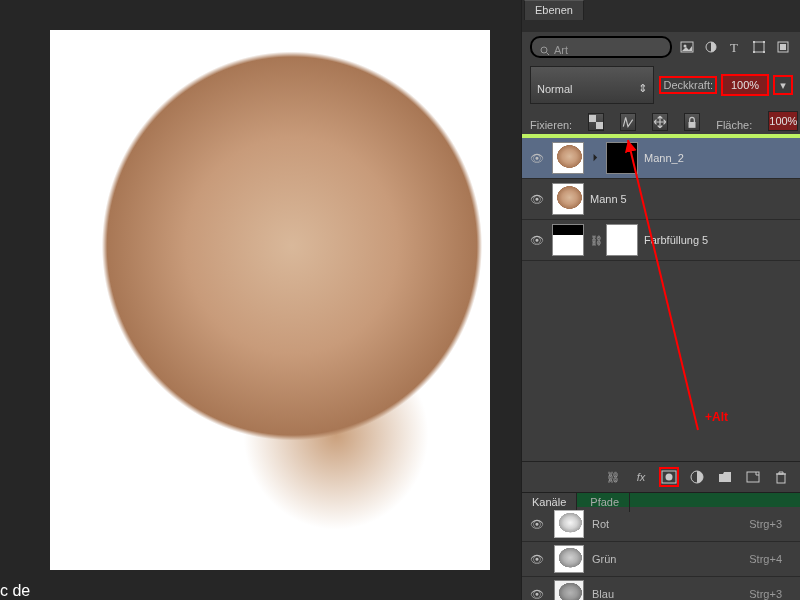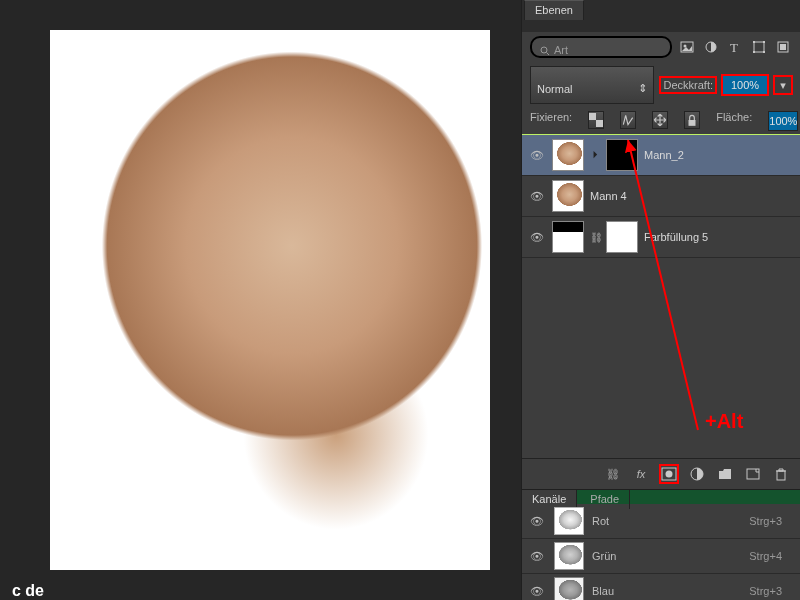--- a/index.html
+++ b/index.html
@@ -7,24 +7,24 @@
 .portrait{width:100%;height:100%;background:radial-gradient(ellipse 60% 50% at 55% 40%, #d9b89a 0%, #c89b7a 40%, #a87755 70%, transparent 72%), radial-gradient(ellipse 30% 25% at 65% 75%, #caa07c 0%, transparent 70%), linear-gradient(180deg,#fff 0%,#fff 100%)}
 .panel{position:absolute;right:0;top:0;width:278px;height:600px;background:#3d3d3d;border-left:1px solid #1f1f1f}
 .tab{display:inline-block;background:#3d3d3d;border-top:1px solid #555;border-left:1px solid #222;border-right:1px solid #222;padding:3px 10px 4px;font-size:11px;color:#d9d9d9;margin-left:2px}
 .tabrow{background:#2c2c2c;height:32px}
 .row{display:flex;align-items:center;padding:4px 8px;gap:6px}
 .search{flex:1;height:18px;background:#4a4a4a;border:2px solid #000000;border-radius:10px;padding:0 8px;display:flex;align-items:flex-end;color:#999}
 .search svg{margin-right:4px}
 .iconbtn{width:18px;height:18px;display:flex;align-items:center;justify-content:center;color:#c8c8c8;cursor:pointer}
 .select{flex:1;height:20px;background:linear-gradient(#555,#3b3b3b);border:1px solid #232323;display:flex;align-items:flex-end;padding:8px 6px;justify-content:space-between;color:#d9d9d9}
 .lbl{color:#b9b9b9}
-.val{width:44px;height:18px;background:#0369a1;border:1px solid #232323;text-align:center;line-height:18px;color:#e0e0e0}
+.val{width:44px;height:18px;background:#7f1d1d;border:1px solid #232323;text-align:center;line-height:18px;color:#e0e0e0}
 .red{outline:2px solid #ff0000;outline-offset:-1px}
 .small{width:14px;height:14px}
-.lockrow{display:flex;align-items:flex-start;padding:3px 8px;gap:16px;border-bottom:1px solid #bef264}
+.lockrow{display:flex;align-items:flex-end;padding:3px 8px;gap:16px;border-bottom:4px solid #bef264}
 .lockbtn{width:18px;height:16px;background:linear-gradient(#555,#3b3b3b);border:1px solid #232323;display:flex;align-items:center;justify-content:center}
 .layers{}
 .layer{display:flex;align-items:center;height:40px;border-bottom:1px solid #2a2a2a;padding:0 6px;gap:6px}
 .layer.sel{background:#5a6b86}
 .eye{width:18px;text-align:center;color:#bdbdbd}
 .thumb{width:30px;height:30px;border:1px solid #888;background:#fff;overflow:hidden}
 .thumb.mini{background:radial-gradient(ellipse 60% 55% at 55% 45%, #d9b89a 0%, #c89b7a 40%, #a87755 68%, #fff 70%)}
 .thumb.black{background:#000}
 .thumb.white{background:#fff}
 .thumb.fill{background:linear-gradient(180deg,#000 0%,#000 33%,#fff 33%,#fff 100%)}
@@ -34,23 +34,23 @@
 .bottombar .ib{width:18px;height:18px;display:flex;align-items:center;justify-content:center;color:#b8b8b8}
 .bottombar .ib.red{outline:2px solid #ff0000}
 .panel2{border-top:1px solid #1f1f1f}
 .tabrow2{background:#14532d;height:14px}
 .tab2{display:inline-block;padding:3px 10px 4px;color:#aaa;border-right:1px solid #222}
 .tab2.act{background:#3d3d3d;color:#d9d9d9}
 .ch{display:flex;align-items:center;height:34px;border-bottom:1px solid #2a2a2a;padding:0 6px;gap:8px}
 .ch .thumb{width:28px;height:26px}
 .short{margin-left:auto;color:#999;margin-right:12px}
 .annot{position:absolute;pointer-events:none}
-.alttext{position:absolute;color:#ff0000;font-size:20px;font-weight:bold}
+.alttext{position:absolute;color:#ff0000;font-size:12px;font-weight:bold}
 svg.arrow{position:absolute;overflow:visible}
-.watermark{position:absolute;left:12px;bottom:0;color:#fff;font-size:16px;font-weight:bold}
+.watermark{position:absolute;left:0;bottom:0;color:#fff;font-size:16px;font-weight:normal}
 </style>
 </head>
 <body>
 
 <div class="canvas">
   <div class="portrait"></div>
 </div>
 
 <div class="panel">
   <div class="tabrow">
@@ -143,21 +143,21 @@
     <div class="layer sel">
       <div class="eye">👁</div>
       <div class="thumb mini"></div>
       <div class="link" style="color:#222">⏵</div>
       <div class="thumb black"></div>
       <span class="lname">Mann_2</span>
     </div>
     <div class="layer">
       <div class="eye">👁</div>
       <div class="thumb mini"></div>
-      <span class="lname">Mann 4</span>
+      <span class="lname">Mann 5</span>
     </div>
     <div class="layer">
       <div class="eye">👁</div>
       <div class="thumb fill"></div>
       <div class="link">⛓</div>
       <div class="thumb white"></div>
       <span class="lname">Farbfüllung 5</span>
     </div>
   </div>
 

